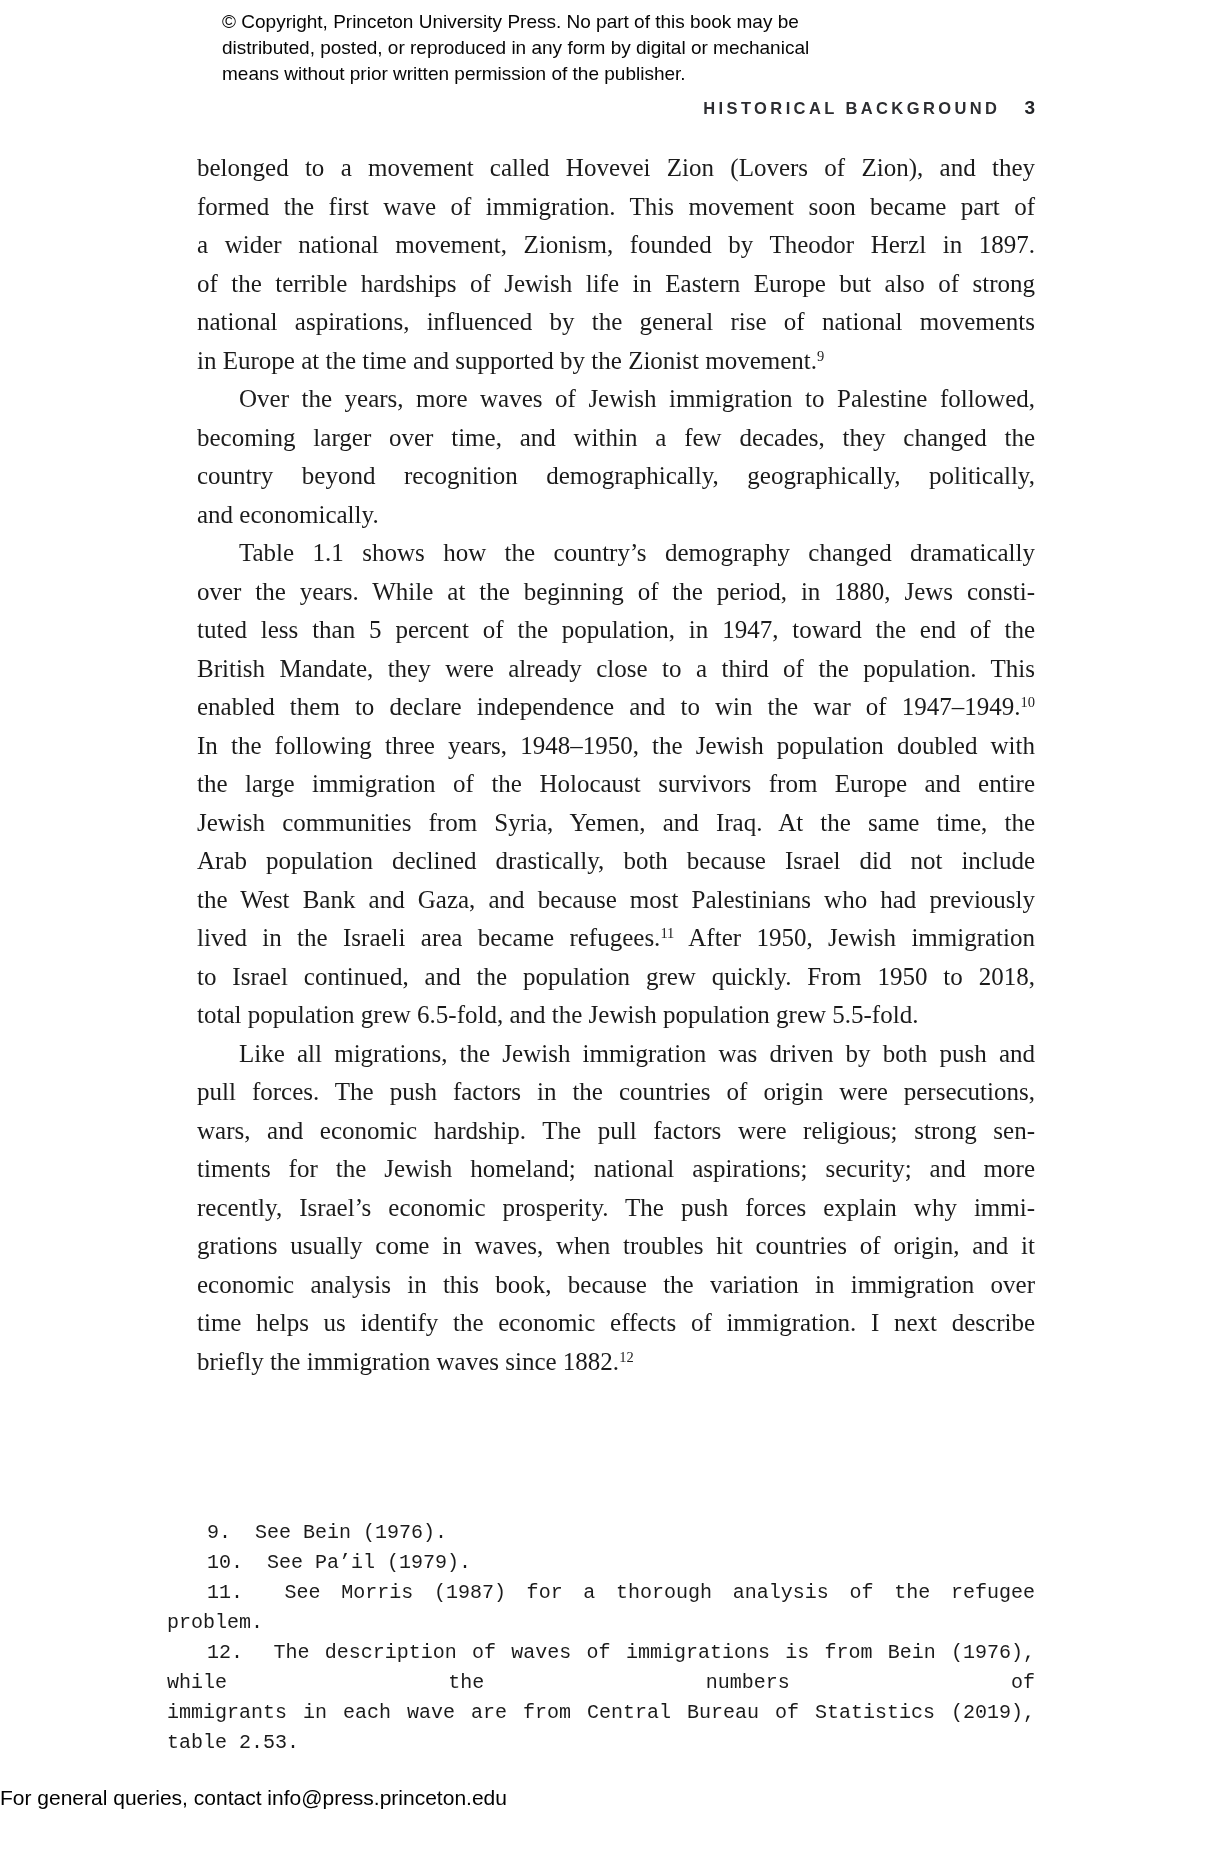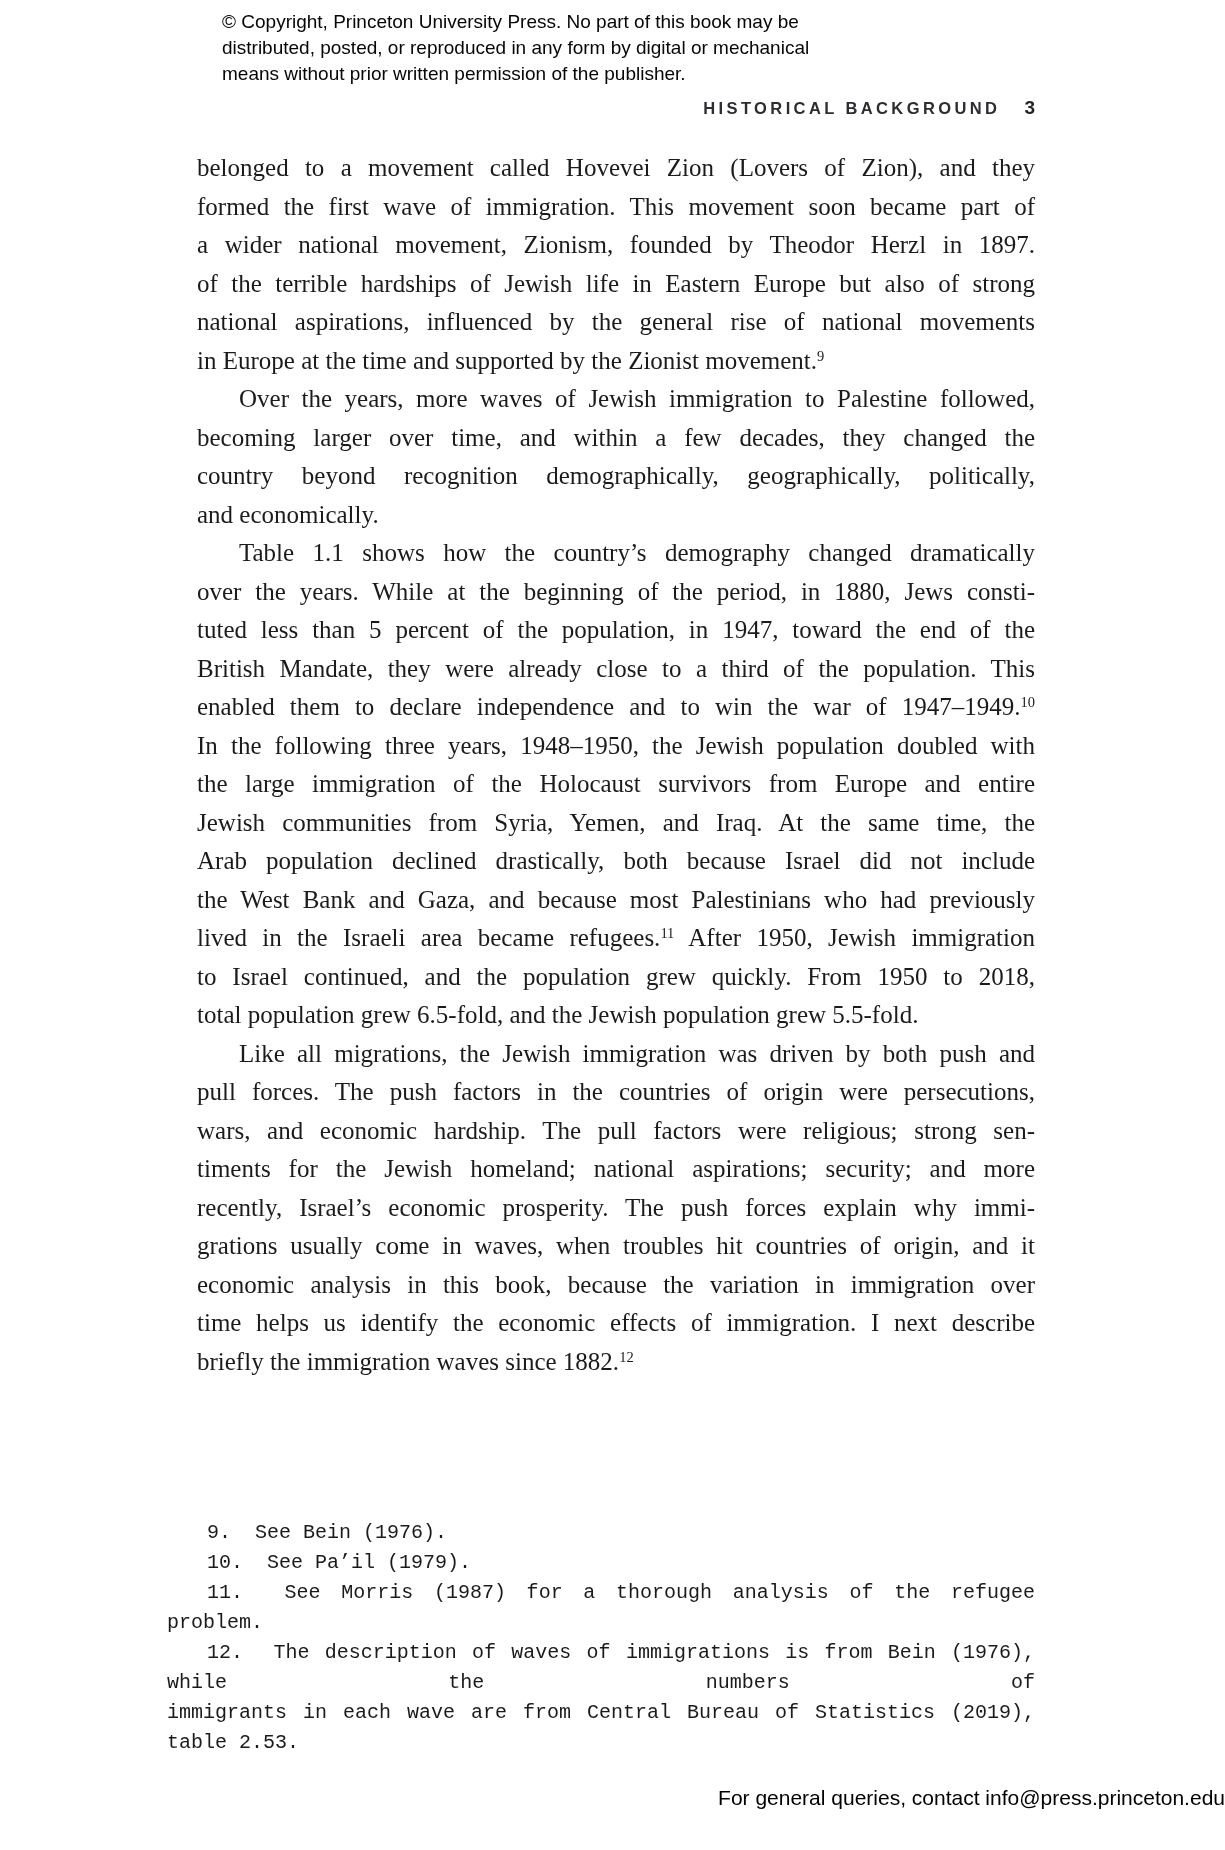--- a/index.html
+++ b/index.html
@@ -78,21 +78,21 @@
     text-align: justify;
     text-align-last: justify;
   }
   .fn-line.end { text-align-last: left; }
   .fn-line.first { text-indent: 40px; }
   .page-footer {
     position: absolute;
     left: 0;
     top: 1786px;
     width: 1225px;
-    text-align: right;
+    text-align: left;
     font-family: "Liberation Sans", sans-serif;
     font-size: 21px;
     color: #000000;
   }
 </style>
 </head>
 <body>
 
 <div class="page">
 

